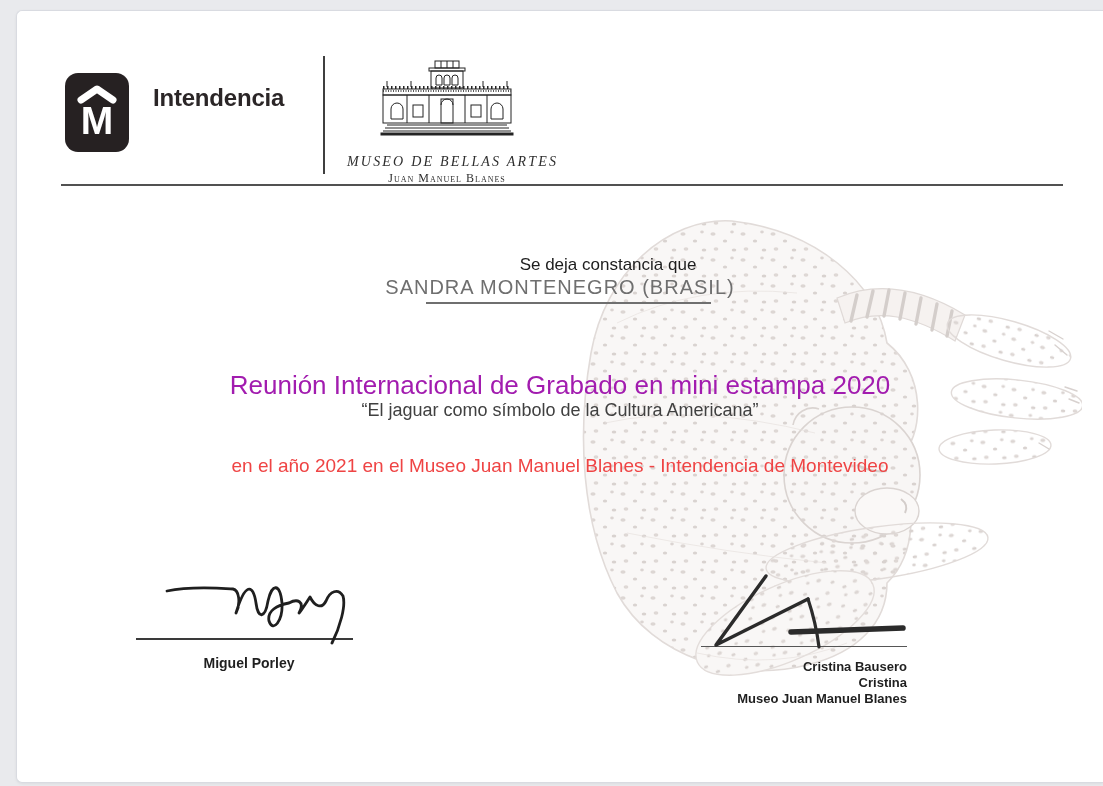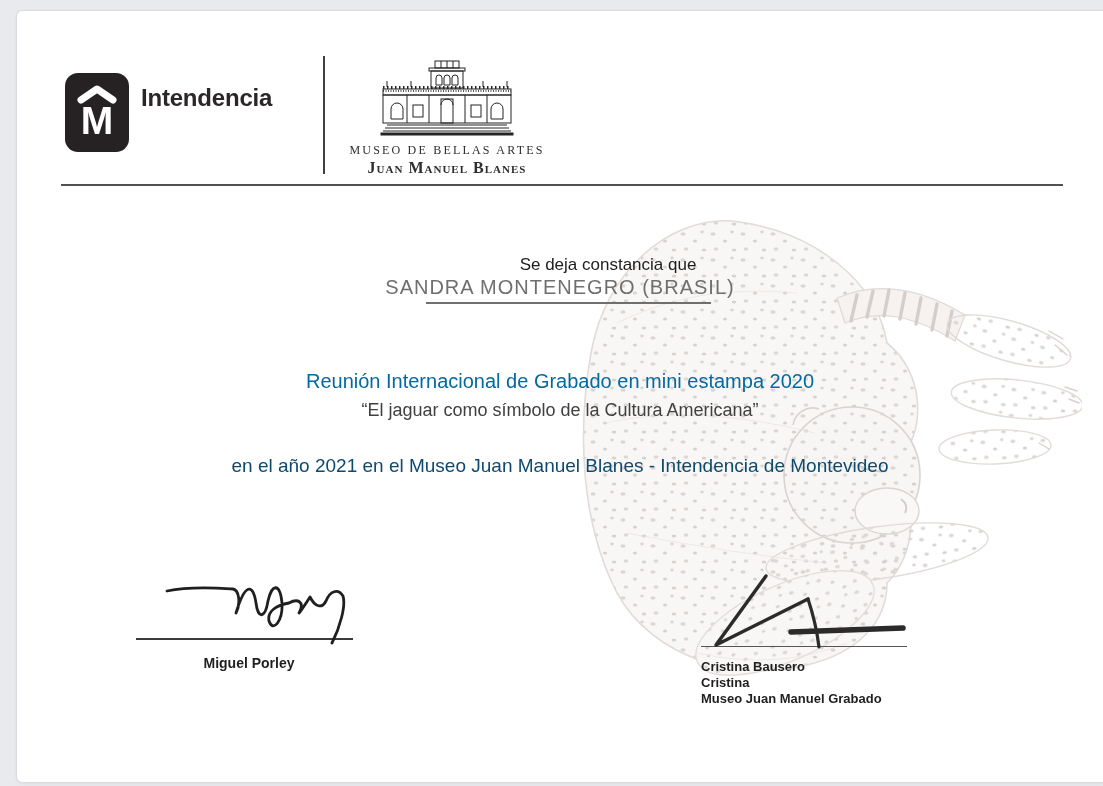--- a/index.html
+++ b/index.html
@@ -27,57 +27,57 @@
     background:#262122;border-radius:13px;
     display:flex;flex-direction:column;align-items:center;
     z-index:3;
   }
   .im-mark svg{margin-top:11px;}
   .im-m{
     color:#fff;font-weight:bold;font-size:39px;line-height:40px;
     margin-top:-3px;letter-spacing:0;
   }
   .im-name{
-    left:124px;top:72px;
+    left:136px;top:72px;
     font-size:24px;font-weight:bold;color:#2b2627;
     line-height:29px;letter-spacing:-.2px;z-index:3;
   }
   .logo-divider{left:306px;top:45px;width:2px;height:118px;background:#3f3f3f;}
   .museum{
     left:330px;top:48px;width:200px;text-align:center;z-index:3;
   }
   .museum-line1{
     font-family:"Liberation Serif","DejaVu Serif",serif;
-    font-size:12px;letter-spacing:2.2px;color:#2e2e2e;margin-top:2px;white-space:nowrap;
+    font-size:14px;letter-spacing:2.2px;color:#2e2e2e;margin-top:13px;white-space:nowrap;font-style:italic;
   }
   .museum-line2{
     font-family:"Liberation Serif","DejaVu Serif",serif;
     font-variant:small-caps;
-    font-size:16px;letter-spacing:1px;color:#2e2e2e;margin-top:1px;white-space:nowrap;font-weight:bold;
+    font-size:12px;letter-spacing:1px;color:#2e2e2e;margin-top:1px;white-space:nowrap;
   }
   .head-rule{left:44px;top:173px;width:1002px;height:2px;background:#515151;}
 
   
   .intro{top:244px;font-size:17px;color:#1d1d1d;padding-left:48px;}
   .recipient{top:265px;font-size:20px;color:#6f6f6f;letter-spacing:1px;text-align:center;}
   .recipient-line{left:409px;top:291px;width:285px;height:1.5px;background:#6f6f6f;z-index:2;}
   .participation{top:312px;font-size:17px;color:#1d1d1d;}
-  .title1{top:359px;font-size:20px;color:#0369a1;}
+  .title1{top:359px;font-size:26px;color:#a21caf;}
   .title2{top:389px;font-size:18px;color:#404040;}
-  .venue{top:444px;font-size:19px;color:#0c4a6e;}
+  .venue{top:444px;font-size:19px;color:#ef4444;}
   .dateline{top:506px;font-size:14px;font-weight:600;color:#222;}
 
   
   .sig-left-svg{left:142px;top:550px;z-index:4;}
   .sig-left-line{left:119px;top:627px;width:217px;height:1.5px;background:#3a3a3a;z-index:3;}
   .sig-left-name{left:132px;top:644px;width:200px;text-align:center;
     font-size:14px;font-weight:600;color:#1f1f1f;z-index:4;}
   .sig-right-svg{left:690px;top:558px;z-index:4;}
   .sig-right-line{left:684px;top:635px;width:206px;height:1.2px;background:#565656;z-index:3;}
-  .sig-right-block{left:684px;top:648px;width:206px;text-align:left;
+  .sig-right-block{left:684px;top:648px;width:206px;text-align:right;
     font-size:13px;font-weight:600;color:#1f1f1f;line-height:16px;z-index:4;}
 
   
   .jaguar{left:540px;top:192px;z-index:1;}
 </style>
 </head>
 <body>
 
 <div class="paper">
 
@@ -223,16 +223,16 @@
 
   <div class="abs sig-right-line"></div>
   <svg class="abs sig-right-svg" width="220" height="95" viewBox="0 0 220 95">
     <path d="M59,7 L9,76 L101,30" fill="none" stroke="#2b2b2b" stroke-width="3.5" stroke-linecap="round" stroke-linejoin="round"></path>
     <path d="M84,63 L196,59" fill="none" stroke="#2b2b2b" stroke-width="5.5" stroke-linecap="round"></path>
     <path d="M101,30 C106,45 110,62 112,78" fill="none" stroke="#2b2b2b" stroke-width="3.2" stroke-linecap="round"></path>
   </svg>
   <div class="abs sig-right-block">
     <div>Cristina Bausero</div>
     <div>Cristina</div>
-    <div>Museo Juan Manuel Grabado</div>
+    <div>Museo Juan Manuel Blanes</div>
   </div>
 
 </div>
 
 </body></html>

